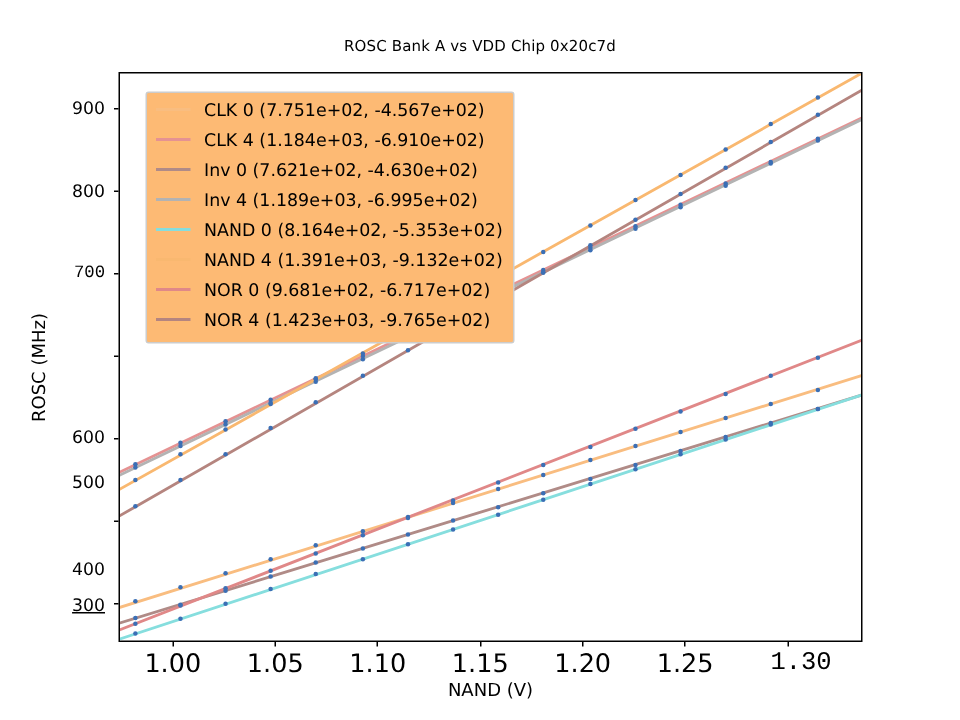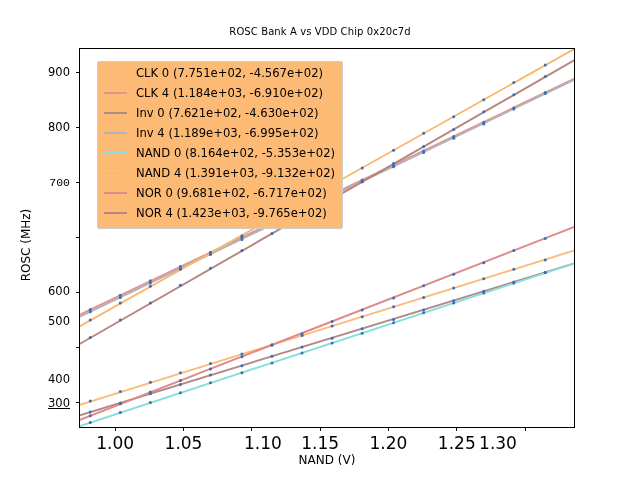--- a/index.html
+++ b/index.html
@@ -154,29 +154,29 @@
       <div class="ytick-text" style="top: 127.304px;">800</div>
       <div class="ytick-mark" style="top: 71.6819px;"></div>
       <div class="ytick-text" style="top: 72.2319px;">900</div>
     </div>
   <div class="x-ticks-holder" id="x-ticks">
       <div class="xtick-mark" style="left: 114.659px;"></div>
       <div class="xtick-text" style="left: 115.209px;">1.00</div>
       <div class="xtick-mark" style="left: 182.979px;"></div>
       <div class="xtick-text" style="left: 183.529px;">1.05</div>
       <div class="xtick-mark" style="left: 251.298px;"></div>
-      <div class="xtick-text" style="left: 251.848px; text-align: right;">1.10</div>
+      <div class="xtick-text" style="left: 251.848px;">1.10</div>
       <div class="xtick-mark" style="left: 319.618px;"></div>
       <div class="xtick-text" style="left: 320.168px;">1.15</div>
       <div class="xtick-mark" style="left: 387.938px;"></div>
       <div class="xtick-text" style="left: 388.488px;">1.20</div>
       <div class="xtick-mark" style="left: 456.257px;"></div>
       <div class="xtick-text" style="left: 456.807px;">1.25</div>
       <div class="xtick-mark" style="left: 524.577px;"></div>
-      <div class="xtick-text" style="left: 498px;">1.30</div>
+      <div class="xtick-text" style="left: 534px; font-family: Liberation Mono, monospace;">1.30</div>
     </div>
 
   <div id="plot-area">
     <svg id="plot-svg" width="496" height="380">
         <g>
           <line x1="0.00" y1="355.85" x2="496.00" y2="200.89" stroke="#f9bd80" stroke-width="1.9" stroke-linecap="round"></line>
         </g>
         <g>
           <line x1="0.00" y1="265.66" x2="496.00" y2="28.96" stroke="#e59292" stroke-width="1.9" stroke-linecap="round"></line>
         </g>

